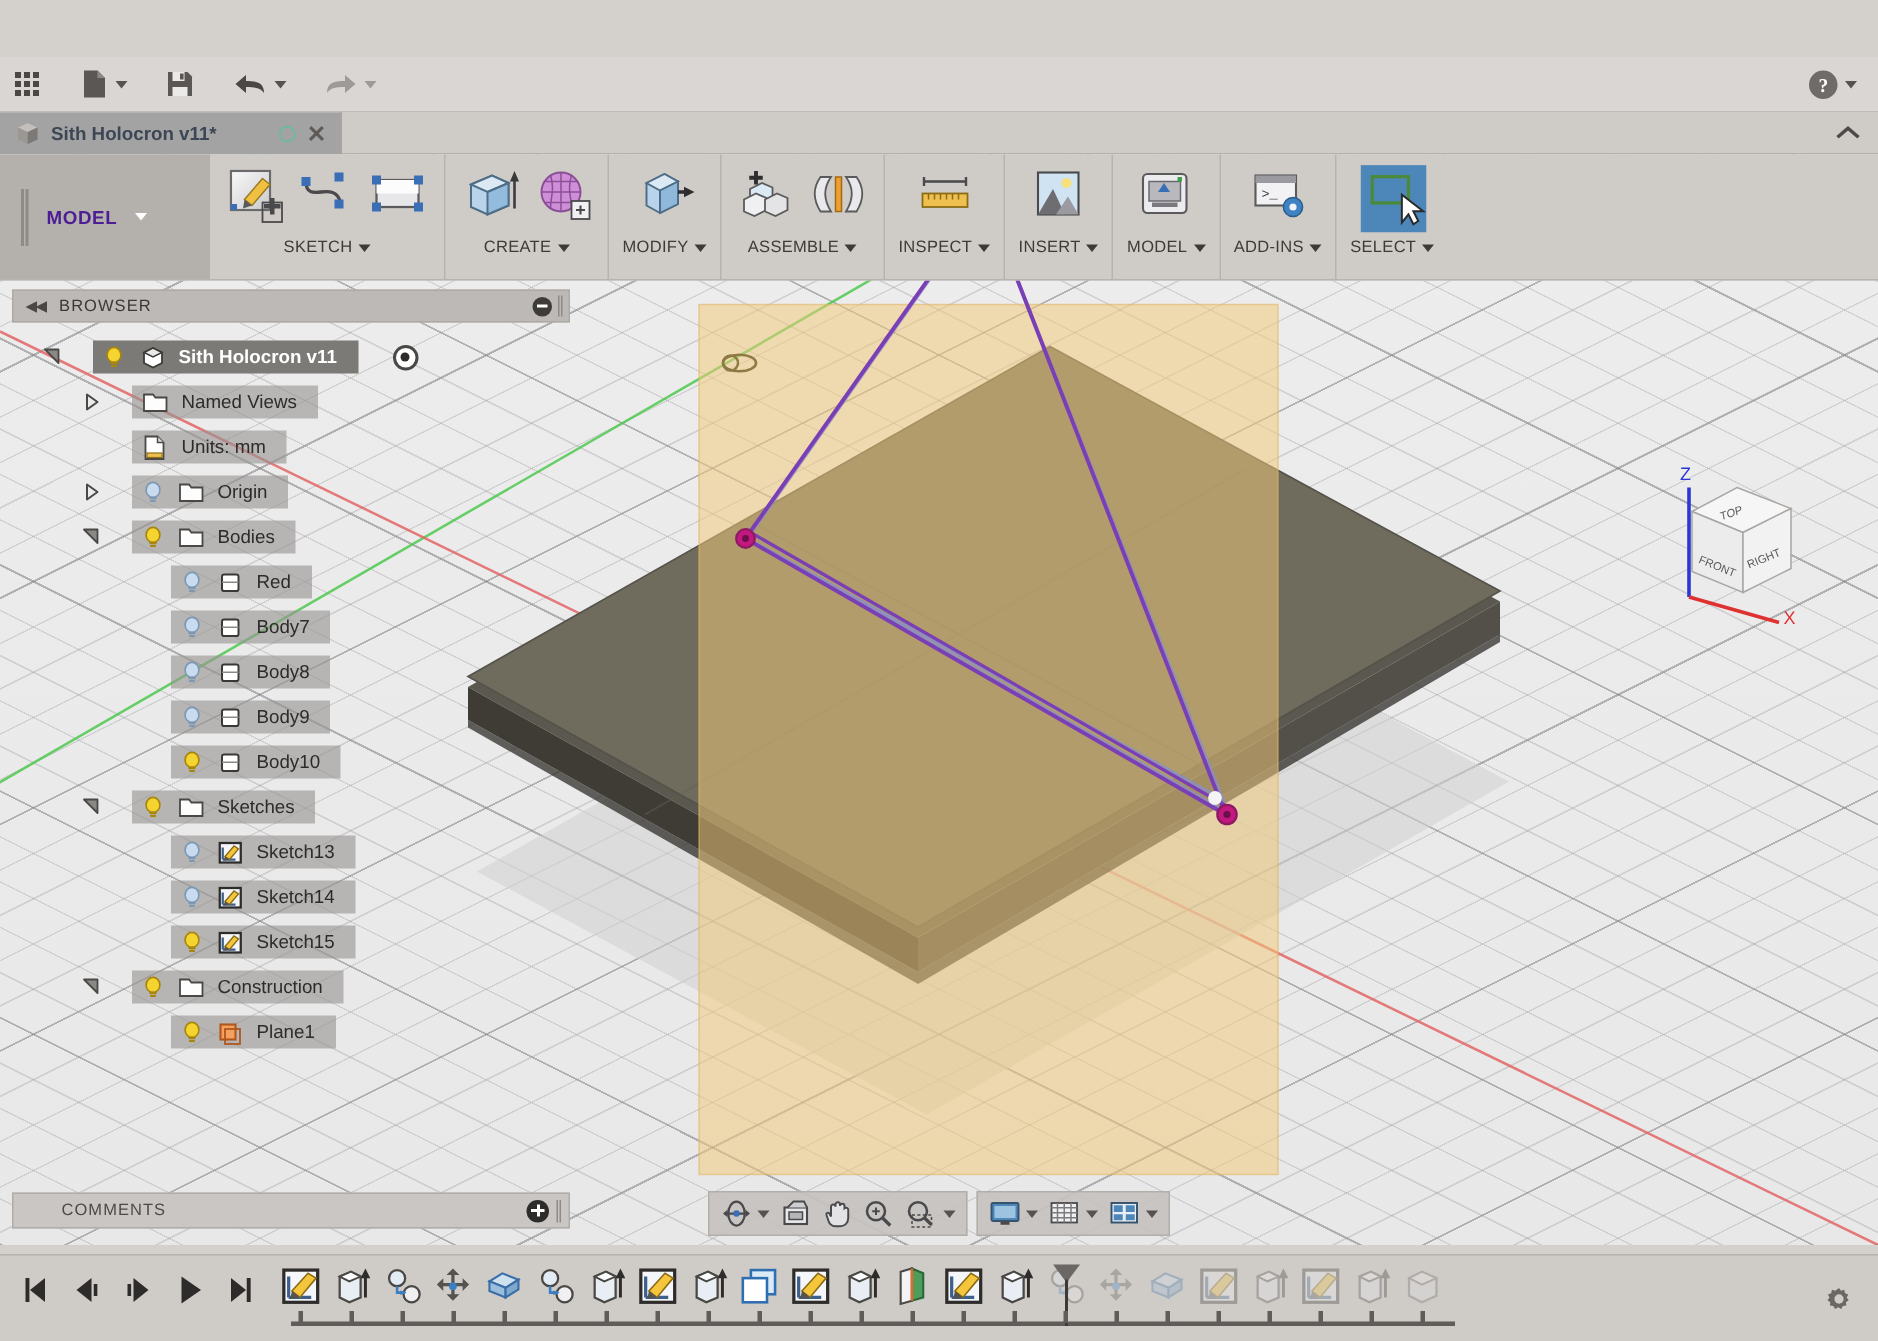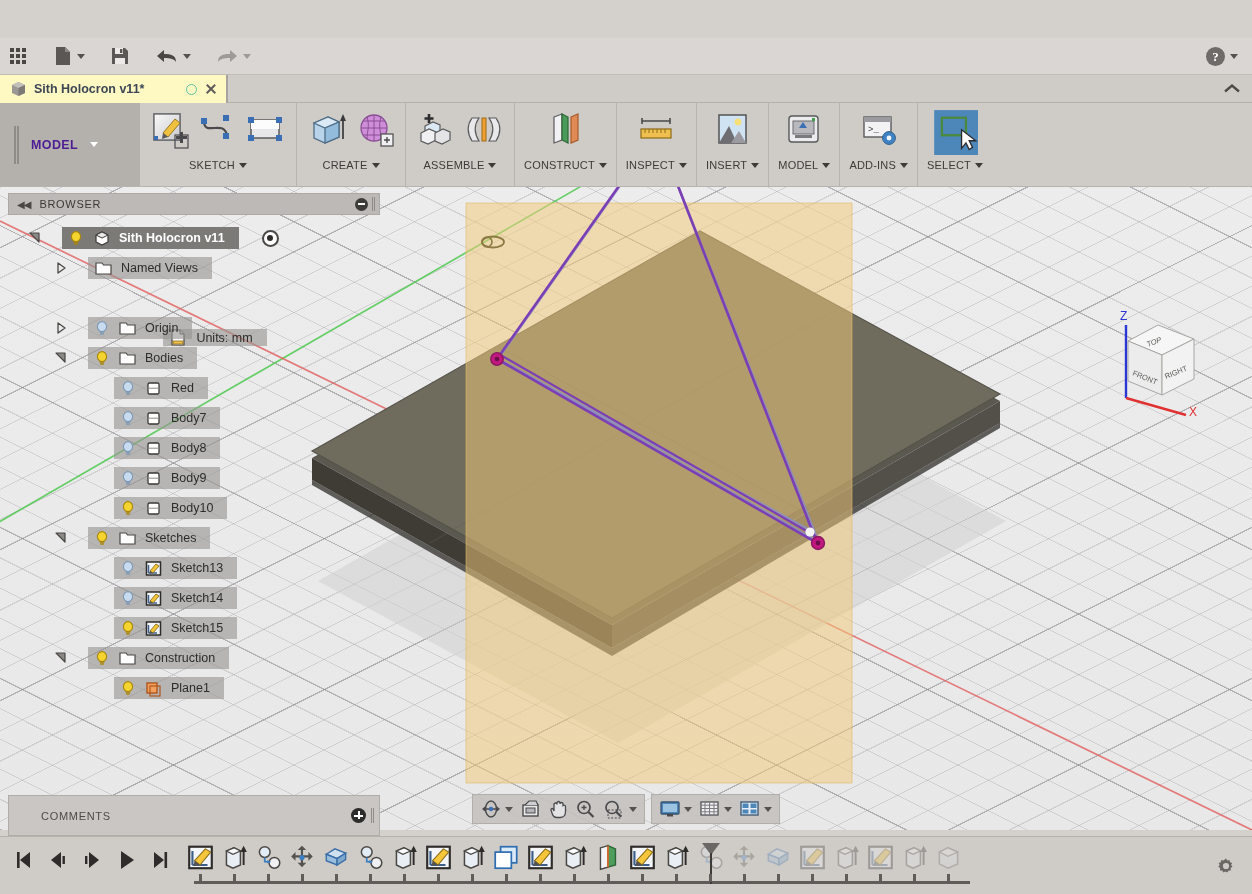--- a/index.html
+++ b/index.html
@@ -81,21 +81,21 @@
 
   
   .tabbar {
     position: absolute; top: 75px; left: 0; width: 1252px; height: 28px;
     background: #cfcbc7;
     border-bottom: 1px solid #b4b0ac;
     display: flex; align-items: stretch;
   }
   .doc-tab {
     height: 28px; min-width: 228px;
-    background: #fef9c3;
+    background: #a3a3a3;
     border-right: 2px solid #a7a3a0;
     display: flex; align-items: center; gap: 7px;
     padding: 0 8px 0 10px;
   }
   .tab-cube { width: 17px; height: 16px; flex: 0 0 auto; }
   .tab-label {
     font-size: 12.5px; font-weight: bold; color: #3c4654;
     flex: 1 1 auto; white-space: nowrap;
   }
   .tab-ring {
@@ -225,21 +225,21 @@
     border: 2px solid #4a4845; background: #fff;
     margin-left: 7px; position: relative; flex: 0 0 auto;
   }
   .radio-dot::after {
     content: ""; position: absolute; left: 3.5px; top: 3.5px;
     width: 6px; height: 6px; border-radius: 50%; background: #2d2b29;
   }
 
   
   .comments {
-    position: absolute; left: 8px; top: 795px; width: 372px; height: 41px;
+    position: absolute; left: 8px; top: 795px; width: 372px; height: 24px;
     background: #cac6c3; border: 1px solid #b0ada9;
     display: flex; align-items: center; padding: 0 5px 0 32px;
   }
   .cm-title { font-size: 11px; color: #4d4b48; letter-spacing: .7px; flex: 1 1 auto; }
   .cm-plus {
     width: 15px; height: 15px; border-radius: 50%; background: #2e2c2a;
     position: relative; margin-right: 5px;
   }
   .cm-plus::before, .cm-plus::after {
     content: ""; position: absolute; background: #fff;
@@ -523,20 +523,35 @@
           <rect x="27" y="25" width="12" height="12" fill="#f0f0f2" stroke="#4a4a4c" stroke-width="1.2"></rect>
           <path d="M30 31 h6 M33 28 v6" stroke="#4a4a4c" stroke-width="1.4"></path>
         </svg>
       </div>
       <div class="rglabel">
         <span>CREATE</span>
         <span class="caret-dn"></span>
       </div>
     </div>
 
+    <div class="rgroup">
+      <div class="ricons">
+        <svg class="ricon" viewBox="0 0 42 42">
+          <polygon points="9,13 21,7 30,12 30,27 18,33 9,28" fill="#b9d4ea" stroke="#4e6d86" stroke-width="1.3"></polygon>
+          <polygon points="9,13 21,7 30,12 18,18" fill="#dbe9f5" stroke="#4e6d86" stroke-width="1.3"></polygon>
+          <polygon points="18,18 30,12 30,27 18,33" fill="#8fb8da" stroke="#4e6d86" stroke-width="1.3"></polygon>
+          <path d="M30 19 h8" stroke="#2e2e30" stroke-width="2.4"></path>
+          <polygon points="41,19 34,15.5 34,22.5" fill="#2e2e30"></polygon>
+        </svg>
+      </div>
+      <div class="rglabel">
+        <span>MODIFY</span>
+        <span class="caret-dn"></span>
+      </div>
+    </div>
 
     <div class="rgroup">
       <div class="ricons">
         <svg class="ricon" viewBox="0 0 42 42">
           <polygon points="10,17 18,13 25,16 25,24 17,28 10,25" fill="#dbe9f5" stroke="#5a5a5c" stroke-width="1.2"></polygon>
           <polygon points="6,24 14,20 21,23 21,31 13,35 6,32" fill="#f0f0f2" stroke="#5a5a5c" stroke-width="1.2"></polygon>
           <polygon points="20,24 28,20 35,23 35,31 27,35 20,32" fill="#e4e4e7" stroke="#5a5a5c" stroke-width="1.2"></polygon>
           <path d="M14 5 v9 M9.5 9.5 h9" stroke="#2e2e30" stroke-width="2.6"></path>
         </svg>
         <svg class="ricon" viewBox="0 0 42 42">
@@ -544,33 +559,20 @@
           <path d="M33 9 C38 16 38 24 33 32 L26 32 C31 24 31 16 26 9 Z" fill="#e9e9ec" stroke="#5a5a5c" stroke-width="1.2"></path>
           <rect x="19" y="9" width="4" height="23" fill="#f0a030" stroke="#a06a16" stroke-width="1"></rect>
         </svg>
       </div>
       <div class="rglabel">
         <span>ASSEMBLE</span>
         <span class="caret-dn"></span>
       </div>
     </div>
 
-    <div class="rgroup">
-      <div class="ricons">
-        <svg class="ricon" viewBox="0 0 42 42">
-          <polygon points="10,8 18,5 18,31 10,34" fill="#f2f2f4" stroke="#5a5a5c" stroke-width="1.2"></polygon>
-          <polygon points="18,5 24,8 24,34 18,31" fill="#4a9a5a" stroke="#2f6638" stroke-width="1.2"></polygon>
-          <polygon points="27,8 34,5 34,31 27,34" fill="#e08a55" stroke="#a85c2e" stroke-width="1.2"></polygon>
-        </svg>
-      </div>
-      <div class="rglabel">
-        <span>CONSTRUCT</span>
-        <span class="caret-dn"></span>
-      </div>
-    </div>
 
     <div class="rgroup">
       <div class="ricons">
         <svg class="ricon" viewBox="0 0 42 42">
           <path d="M7 12 h28 M7 9 v6 M35 9 v6" stroke="#4a4a4c" stroke-width="1.6"></path>
           <rect x="6" y="20" width="30" height="9" fill="#efc050" stroke="#8c6c14" stroke-width="1.2"></rect>
           <g stroke="#8c6c14" stroke-width="1">
             <path d="M10 20 v4 M14 20 v4 M18 20 v4 M22 20 v4 M26 20 v4 M30 20 v4"></path>
           </g>
         </svg>
@@ -677,21 +679,21 @@
               <path d="M4 2 L11 7 L4 12 Z" fill="none" stroke="#4a4845" stroke-width="1.3" stroke-linejoin="round"></path>
             </svg>
           </span>
           <span class="tpill">
             <svg viewBox="0 0 19 17" class="ticon">
               <path d="M2 3 h6 l1.6 2 H17 v9 H2 z" fill="#fdfdfd" stroke="#4a4845" stroke-width="1.2"></path>
             </svg>
             <span class="tlabel">Named Views</span>
           </span>
         </div>
-        <div class="trow" style="padding-left: 42px; flex-direction: column;">
+        <div class="trow" style="padding-left: 42px;">
           <span class="tw-expander"></span>
           <span class="tpill">
             <svg viewBox="0 0 19 17" class="ticon">
               <path d="M3 1 h8 l4 4 v11 h-12 z" fill="#fefefe" stroke="#4a4845" stroke-width="1.2"></path>
               <path d="M11 1 v4 h4" fill="#dcdcdc" stroke="#4a4845" stroke-width="1"></path>
               <rect x="4" y="12" width="10" height="3" fill="#efc050" stroke="#8c6c14" stroke-width=".8"></rect>
             </svg>
             <span class="tlabel">Units: mm</span>
           </span>
         </div>

